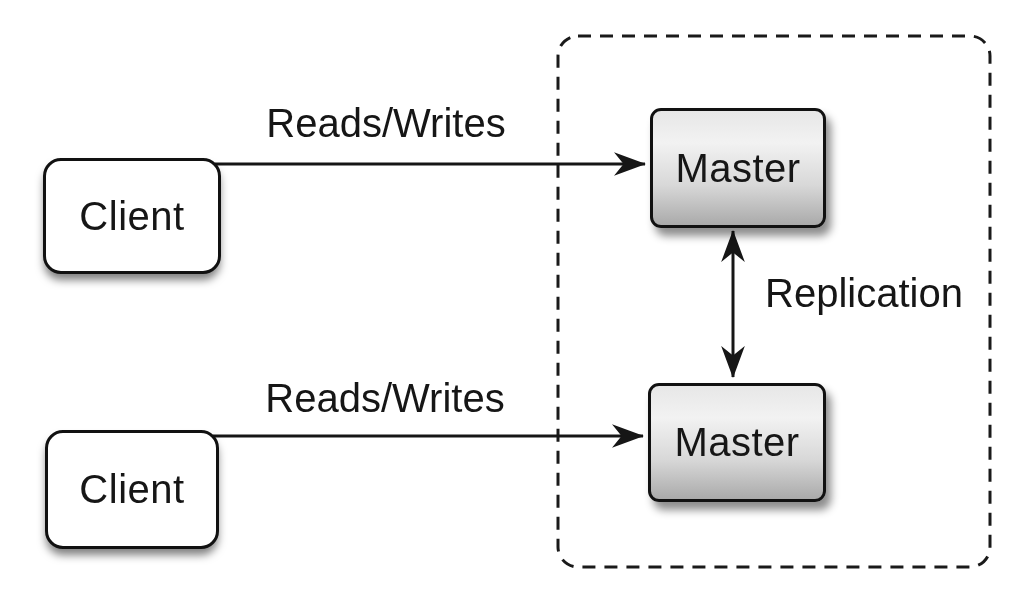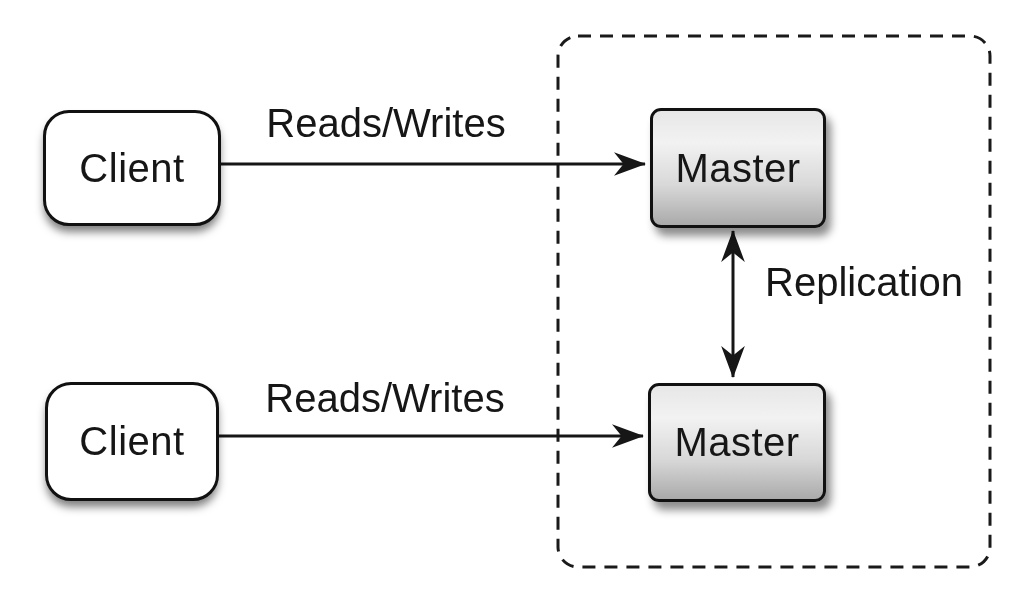--- a/index.html
+++ b/index.html
@@ -41,22 +41,23 @@
     align-items: center;
     justify-content: center;
     font-size: 40px;
     color: #161616;
     letter-spacing: 0.5px;
     border-radius: 11px;
   }
   .client {
     background: #ffffff;
     border: 3.5px solid #111111;
-    border-radius: 26px;
+    border-radius: 18px;
     box-shadow: 0 7px 8px -1px rgba(0,0,0,0.5);
+    margin-top: 48px;
   }
   .client-top { left: 43px; top: 110px; width: 172px; height: 110px; }
   .client-bottom { left: 45px; top: 382px; width: 168px; height: 113px; }
   .master {
     background: linear-gradient(180deg, #e7e7e7 0%, #f2f2f2 28%, #d8d8d8 65%, #aaaaaa 100%);
     border: 3.5px solid #111111;
     box-shadow: 5px 8px 9px rgba(0,0,0,0.45);
   }
   .master-top { left: 650px; top: 108px; width: 170px; height: 114px; }
   .master-bottom { left: 648px; top: 383px; width: 172px; height: 113px; }
@@ -65,21 +66,21 @@
     z-index: 2;
     font-size: 40px;
     color: #161616;
     white-space: nowrap;
     transform: translateX(-50%);
     line-height: 1;
     text-align: center;
   }
   .label-rw-top { left: 386px; top: 103px; }
   .label-rw-bottom { left: 385px; top: 378px; }
-  .label-replication { left: 864px; top: 262px; }
+  .label-replication { left: 864px; top: 273px; }
 </style>
 </head>
 <body>
 
 <div class="canvas">
 
   <svg class="overlay" width="1028" height="610" viewBox="0 0 1028 610" xmlns="http://www.w3.org/2000/svg">
     <defs>
       <marker id="arrowhead" viewBox="0 0 10 8" refX="9.7" refY="4" markerWidth="32" markerHeight="25.6" orient="auto-start-reverse" markerUnits="userSpaceOnUse">
         <path d="M0,0.3 L10,4 L0,7.7 L3,4 Z" fill="#161616"></path>

